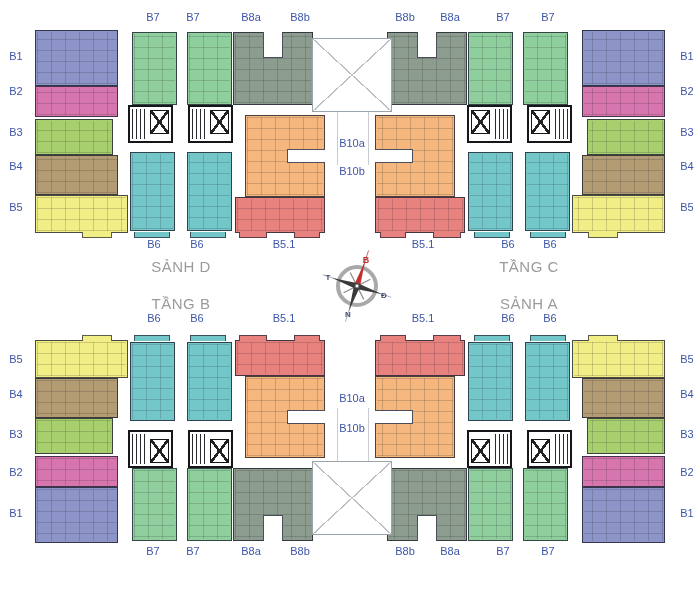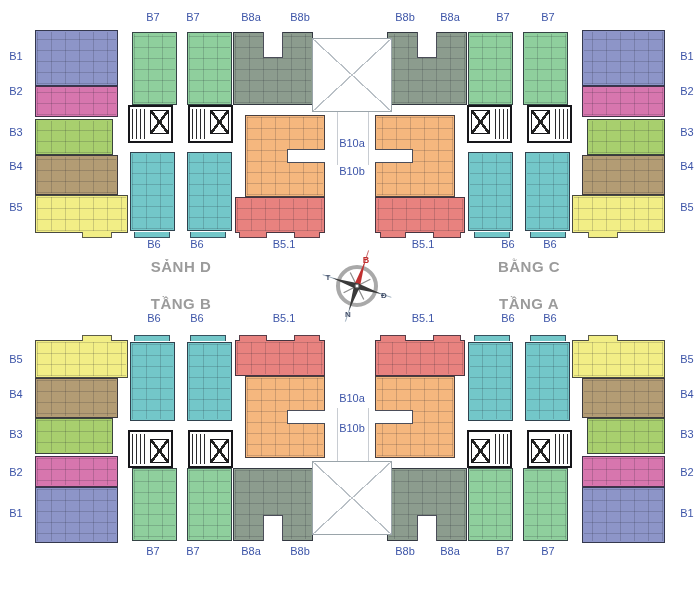--- a/index.html
+++ b/index.html
@@ -26,21 +26,21 @@
      background:linear-gradient(to top right,transparent 45%,#222 45% 55%,transparent 55%),
                 linear-gradient(to top left,transparent 45%,#222 45% 55%,transparent 55%)}
   .void{position:absolute;left:312px;top:8px;width:80px;height:74px;box-sizing:border-box;
      border:1px solid #9aa4aa;
      background:linear-gradient(to top right,transparent 49.4%,#b9c0c6 49.4% 50.6%,transparent 50.6%),
                 linear-gradient(to bottom right,transparent 49.4%,#b9c0c6 49.4% 50.6%,transparent 50.6%),#fff}
   .channel{position:absolute;left:337px;top:82px;width:30px;height:53px;
      border-left:1px solid #c8ccd2;border-right:1px solid #c8ccd2}
   .tab{position:absolute;height:6px;box-sizing:border-box;border:1px solid rgba(30,32,48,.7);border-top:none}
   .lbl{position:absolute;transform:translate(-50%,-50%);font-size:11px;font-weight:normal;white-space:nowrap}
-  .lobby{position:absolute;transform:translate(-50%,-50%);font-size:15px;font-weight:bold;
+  .lobby{position:absolute;transform:translate(-50%,-50%);font-size:15px;font-weight:normal;
      letter-spacing:.5px;white-space:nowrap}
   .title{position:absolute;left:350px;top:586px;transform:translate(-50%,-50%);
      font-size:22px;font-weight:bold;white-space:nowrap}
   .compass{position:absolute;left:322px;top:246px}
 </style>
 </head>
 <body>
 
 <div class="plan">
 
@@ -170,23 +170,23 @@
   <div class="lbl" style="left: 352px; top: 171px; color: rgb(61, 85, 168);">B10b</div>
 
   <div class="lbl" style="left: 154px; top: 244px; color: rgb(61, 85, 168);">B6</div>
   <div class="lbl" style="left: 197px; top: 244px; color: rgb(61, 85, 168);">B6</div>
   <div class="lbl" style="left: 284px; top: 244px; color: rgb(61, 85, 168);">B5.1</div>
   <div class="lbl" style="left: 423px; top: 244px; color: rgb(61, 85, 168);">B5.1</div>
   <div class="lbl" style="left: 508px; top: 244px; color: rgb(61, 85, 168);">B6</div>
   <div class="lbl" style="left: 550px; top: 244px; color: rgb(61, 85, 168);">B6</div>
 
   <div class="lobby" style="left: 181px; top: 266px; color: rgb(155, 155, 155);">SẢNH D</div>
-  <div class="lobby" style="left: 529px; top: 266px; color: rgb(155, 155, 155);">BẰNG C</div>
+  <div class="lobby" style="left: 529px; top: 266px; color: rgb(155, 155, 155);">TẦNG C</div>
   <div class="lobby" style="left: 181px; top: 303px; color: rgb(155, 155, 155);">TẦNG B</div>
-  <div class="lobby" style="left: 529px; top: 303px; color: rgb(155, 155, 155);">TẦNG A</div>
+  <div class="lobby" style="left: 529px; top: 303px; color: rgb(155, 155, 155);">SẢNH A</div>
 
   <div class="lbl" style="left: 154px; top: 318px; color: rgb(61, 85, 168);">B6</div>
   <div class="lbl" style="left: 197px; top: 318px; color: rgb(61, 85, 168);">B6</div>
   <div class="lbl" style="left: 284px; top: 318px; color: rgb(61, 85, 168);">B5.1</div>
   <div class="lbl" style="left: 423px; top: 318px; color: rgb(61, 85, 168);">B5.1</div>
   <div class="lbl" style="left: 508px; top: 318px; color: rgb(61, 85, 168);">B6</div>
   <div class="lbl" style="left: 550px; top: 318px; color: rgb(61, 85, 168);">B6</div>
 
   <div class="lbl" style="left: 352px; top: 398px; color: rgb(61, 85, 168);">B10a</div>
   <div class="lbl" style="left: 352px; top: 428px; color: rgb(61, 85, 168);">B10b</div>

